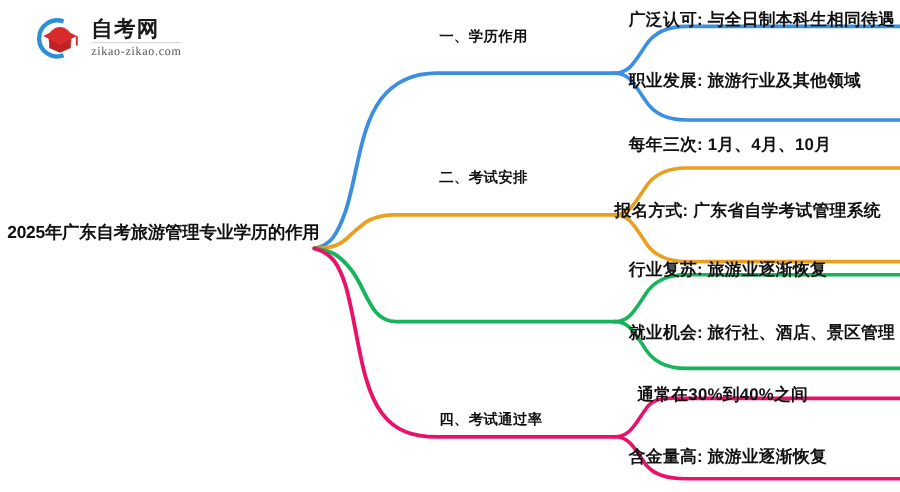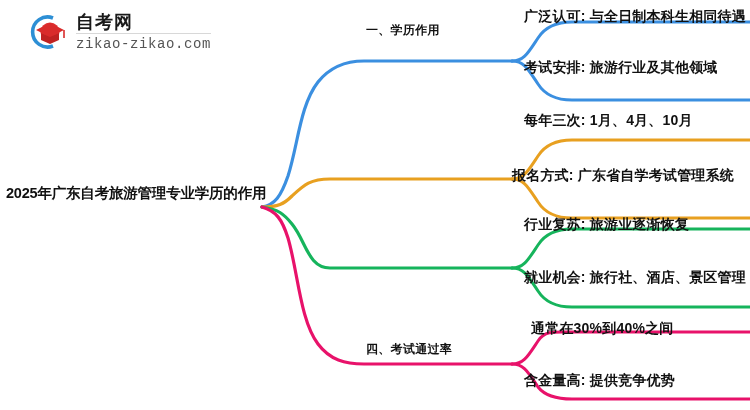--- a/index.html
+++ b/index.html
@@ -50,25 +50,25 @@
   }
   .logo-title {
     font-size: 18px;
     font-weight: bold;
     color: #1a1a1a;
     letter-spacing: 1px;
     padding-bottom: 2px;
     border-bottom: 1px solid #d8d8d8;
   }
   .logo-sub {
-    font-size: 14px;
+    font-size: 10px;
     color: #555555;
     letter-spacing: 0.6px;
     padding-top: 3px;
-    font-family: Liberation Mono, monospace;
+    font-family: Liberation Serif, serif;
   }
 
   
   .node {
     position: absolute;
     white-space: nowrap;
     color: #111111;
     font-weight: bold;
     font-family: "Liberation Sans", "DejaVu Sans", sans-serif;
   }
@@ -149,27 +149,28 @@
     </div>
     <div class="logo-text-block">
       <div class="logo-title">自考网</div>
       <div class="logo-sub">zikao-zikao.com</div>
     </div>
   </div>
 
   <div class="node root-node">2025年广东自考旅游管理专业学历的作用</div>
 
   <div class="node branch-node b1">一、学历作用</div>
+  <div class="node branch-node b2">二、考试安排</div>
   <div class="node branch-node b4">四、考试通过率</div>
 
   <div class="node leaf-node l1">广泛认可: 与全日制本科生相同待遇</div>
-  <div class="node leaf-node l2">考试安排: 旅游行业及其他领域</div>
+  <div class="node leaf-node l2">职业发展: 旅游行业及其他领域</div>
 
   <div class="node leaf-node l3">每年三次: 1月、4月、10月</div>
   <div class="node leaf-node l4">报名方式: 广东省自学考试管理系统</div>
 
   <div class="node leaf-node l5">行业复苏: 旅游业逐渐恢复</div>
   <div class="node leaf-node l6">就业机会: 旅行社、酒店、景区管理</div>
 
   <div class="node leaf-node l7">通常在30%到40%之间</div>
-  <div class="node leaf-node l8">含金量高: 提供竞争优势</div>
+  <div class="node leaf-node l8">含金量高: 旅游业逐渐恢复</div>
 
 </div>
 
 </body></html>

